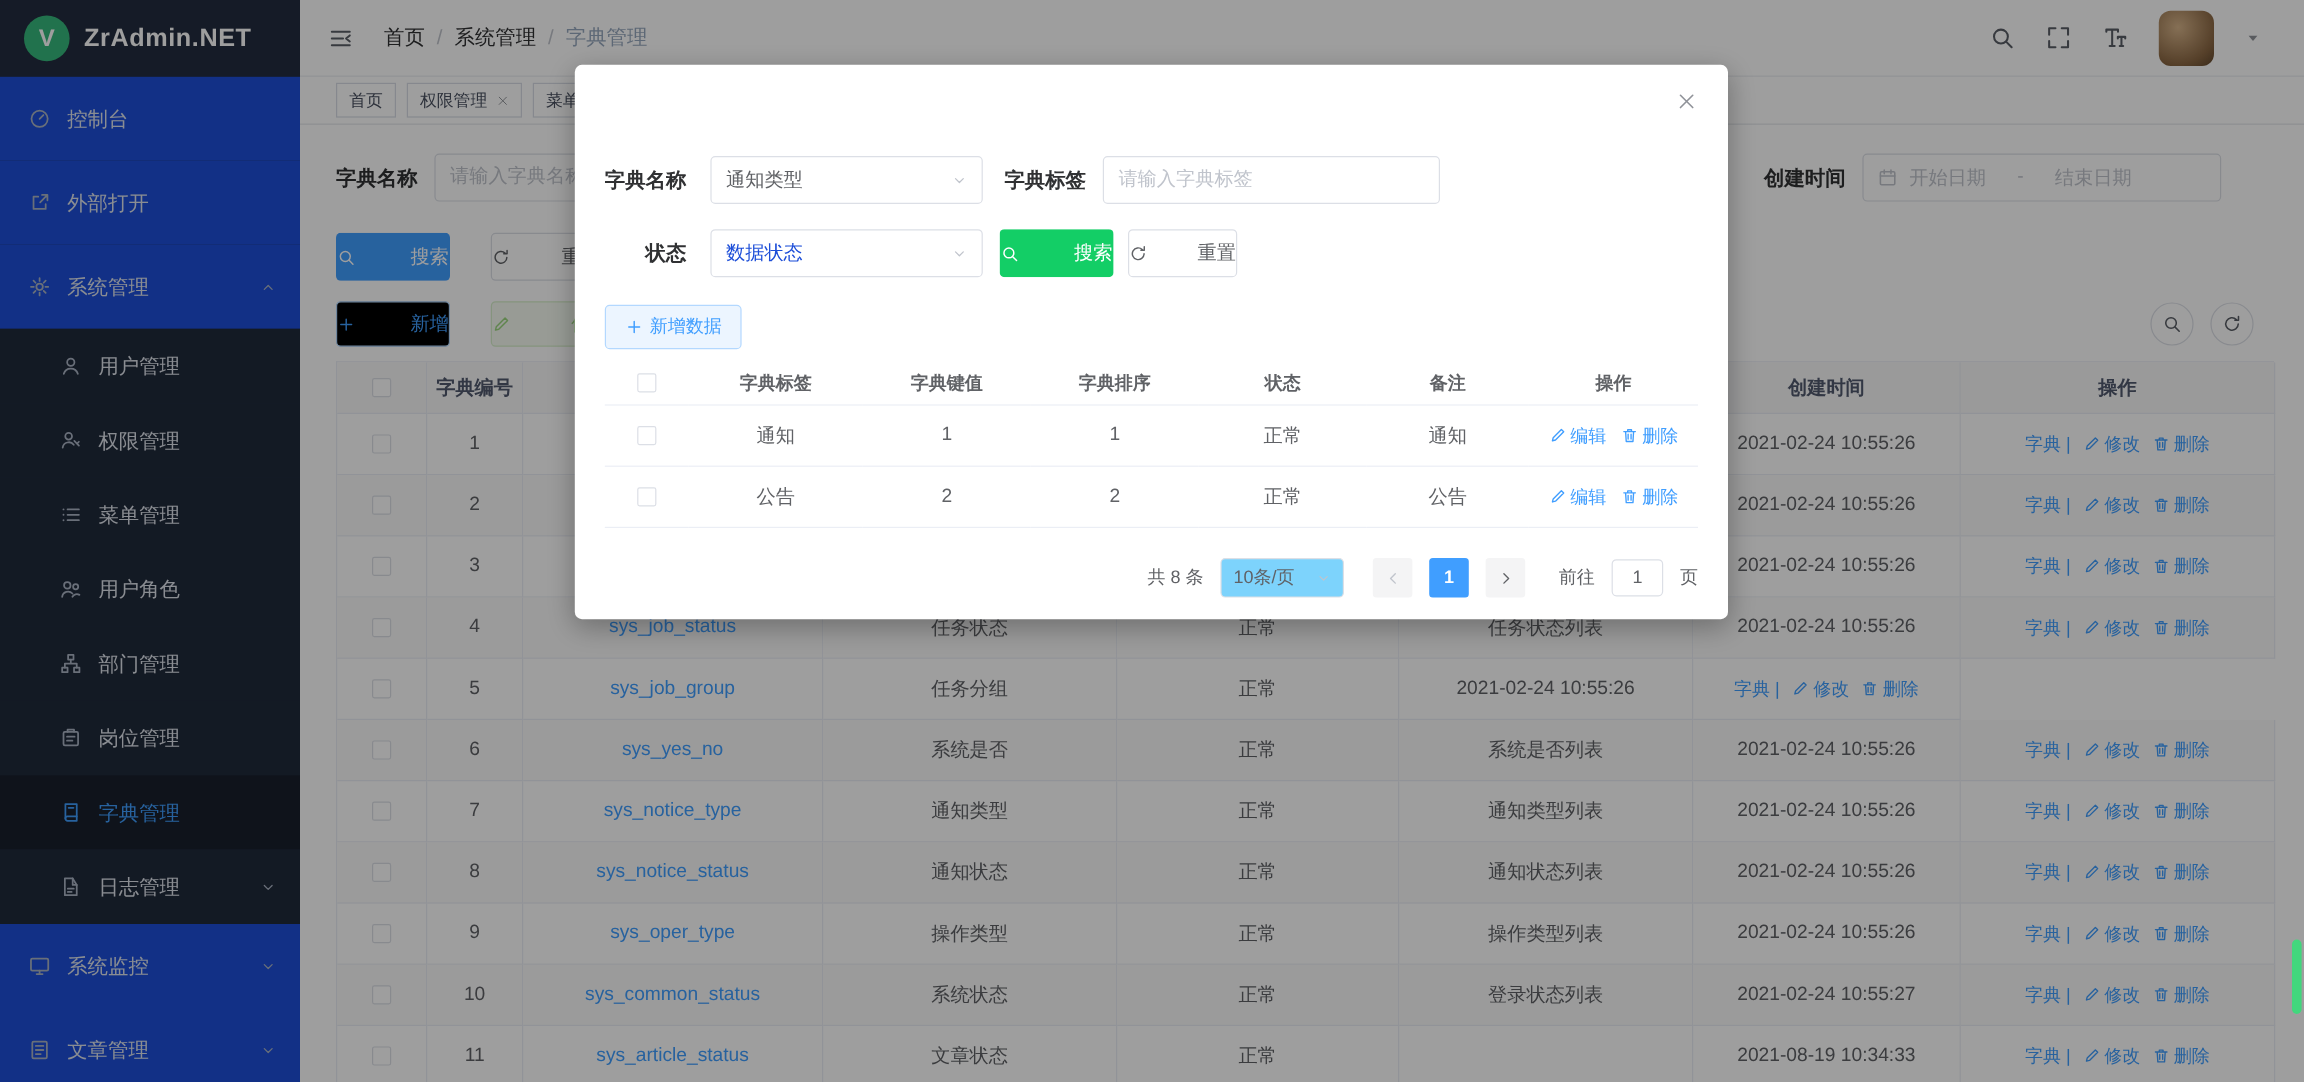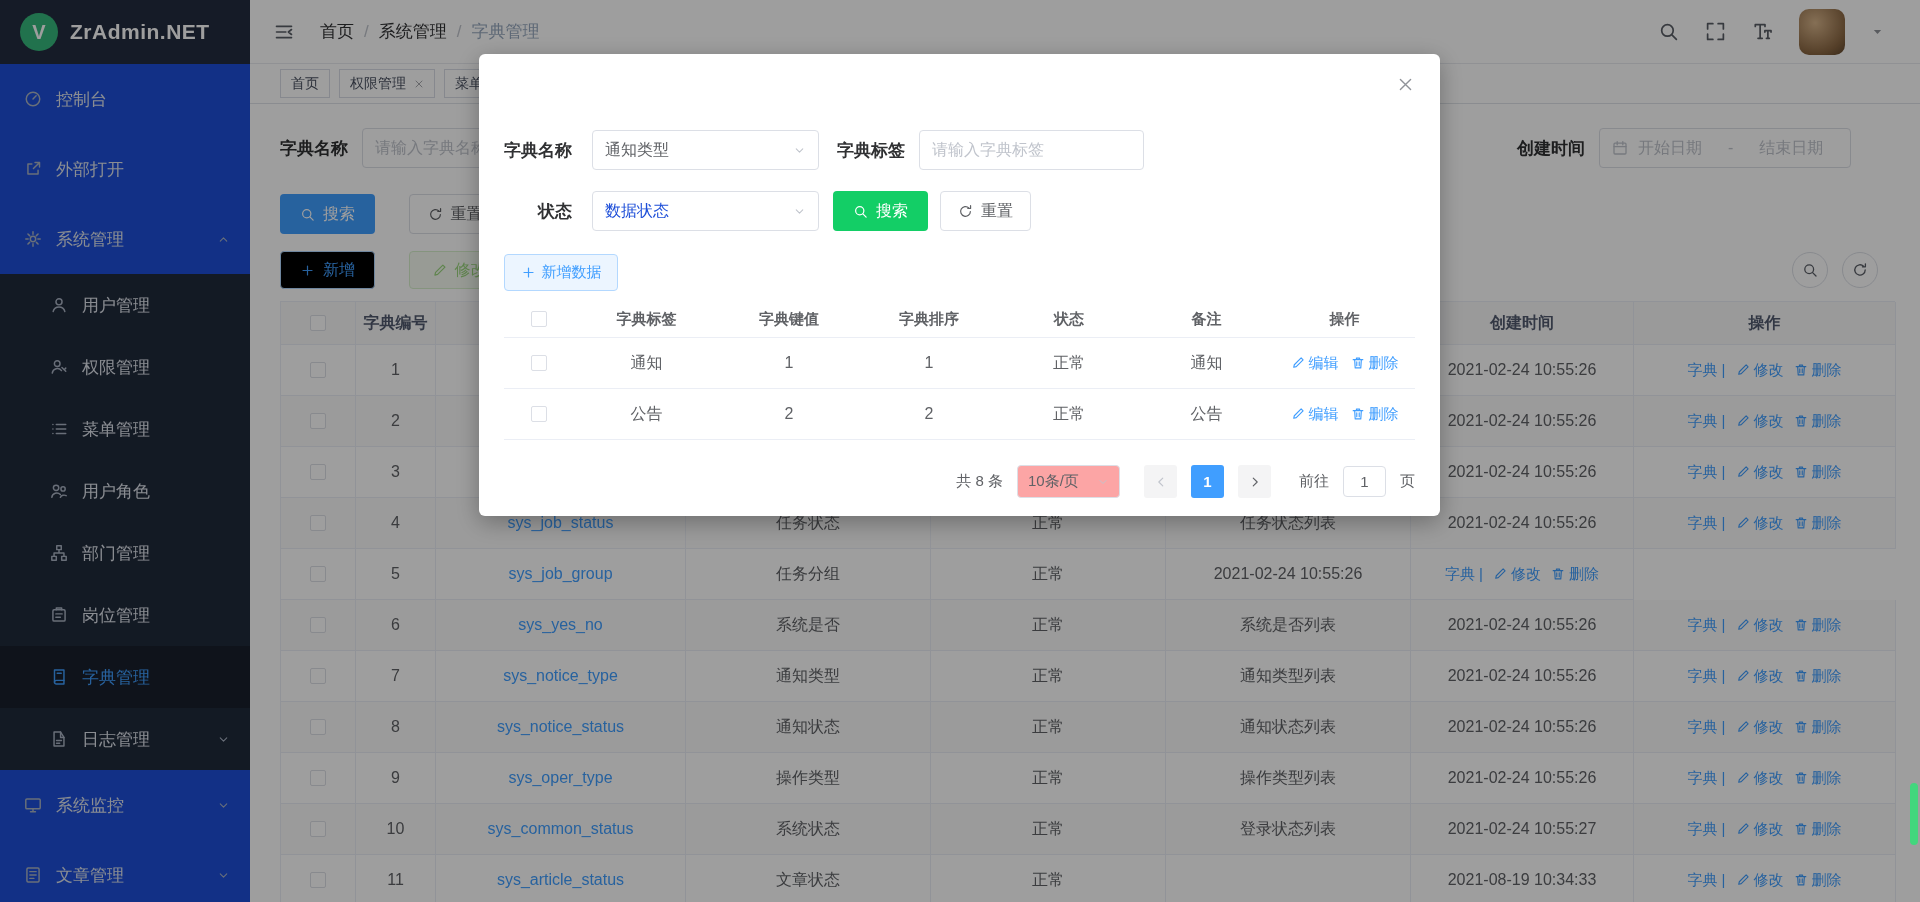--- a/index.html
+++ b/index.html
@@ -39,25 +39,25 @@
   .tabbar { height:40px; background:#fff; display:flex; align-items:center; padding-left:30px; gap:9px; border-bottom:1px solid #dfe3e8; }
   .tab { height:29px; display:inline-flex; align-items:center; gap:8px; padding:0 10px; border:1px solid #d8dce5; background:#fff; font-size:14px; color:#495060; cursor:pointer; }
   .tab-close { font-size:10px; color:#909399; display:inline-flex; }
 
   .content { position:relative; flex:1; background:#fff; overflow:hidden; }
   .f-label { font-size:17px; font-weight:bold; color:#303133; margin-right:14px; white-space:nowrap; }
   .f-input { width:242px; height:40px; border:1px solid #dcdfe6; border-radius:4px; padding:0 12px; font-size:16px; color:#606266; background:#fff; }
   input::placeholder { color:#c0c4cc; }
   .filter-row { position:absolute; left:30px; top:24px; display:flex; align-items:center; }
   .date-group { position:absolute; right:69px; top:24px; display:flex; align-items:center; }
-  .date-range { width:252px; height:40px; border:1px solid #dcdfe6; border-radius:4px; background:#fff; display:flex; align-items:center; padding:0 12px; gap:10px; font-size:16px; cursor:pointer; }
+  .date-range { width:299px; height:40px; border:1px solid #dcdfe6; border-radius:4px; background:#fff; display:flex; align-items:center; padding:0 12px; gap:10px; font-size:16px; cursor:pointer; }
   .date-range .ic { color:#c0c4cc; }
   .ph { color:#c0c4cc; } .ph.sep { margin:0 16px; }
 
-  .btn { display:inline-flex; align-items:center; justify-content:center; gap:8px; height:40px; border-radius:4px; font-size:16px; border:1px solid transparent; cursor:pointer; font-family:Liberation Mono, monospace; white-space:nowrap; }
+  .btn { display:inline-flex; align-items:center; justify-content:space-between; gap:8px; height:40px; border-radius:4px; font-size:16px; border:1px solid transparent; cursor:pointer; font-family:Liberation Mono, monospace; white-space:nowrap; }
   .btn .ic { font-size:15px; }
   .btn.primary { background:#409eff; color:#fff; width:95px; }
   .btn.default { background:#fff; border-color:#dcdfe6; color:#606266; width:92px; }
   .btn-row { position:absolute; left:30px; display:flex; gap:34px; }
   .btn-row.r1 { top:90px; }
   .btn-row.r2 { top:147px; }
   .btn.plain-primary { background:#000000; border-color:#b3d8ff; color:#409eff; width:95px; height:38px; }
   .btn.plain-success { background:#f0f9eb; border-color:#c2e7b0; color:#67c23a; width:100px; height:38px; opacity:.65; }
   .tool-icons { position:absolute; right:42px; top:148px; display:flex; gap:14px; }
   .circle-btn { width:36px; height:36px; border-radius:50%; border:1px solid #dcdfe6; background:#fff; color:#5a5e66; font-size:16px; display:flex; align-items:center; justify-content:center; cursor:pointer; }
@@ -78,33 +78,33 @@
   .overlay { position:fixed; inset:0; background:rgba(0,0,0,.38); z-index:60; }
   .dialog { position:fixed; left:479px; top:54px; width:961px; height:462px; background:#fff; border-radius:6px; box-shadow:0 6px 24px rgba(0,0,0,.3); z-index:100; font-size:16px; }
   .dialog-close { position:absolute; top:22px; right:26px; color:#909399; background:none; border:none; font-size:17px; cursor:pointer; display:flex; }
   .dlg-row { position:absolute; left:25px; display:flex; align-items:center; }
   .dlg-row.row1 { top:76px; } .dlg-row.row2 { top:137px; }
   .dlg-label { width:68px; text-align:right; font-weight:bold; font-size:17px; color:#303133; margin-right:20px; white-space:nowrap; }
   .dlg-label.mid { margin-left:18px; margin-right:14px; }
   .dlg-select { width:227px; height:40px; border:1px solid #dcdfe6; border-radius:4px; background:#fff; display:flex; align-items:center; justify-content:space-between; padding:0 12px; color:#606266; cursor:pointer; }
   .dlg-select .select-arrow { color:#c0c4cc; font-size:13px; }
   .dlg-select.is-placeholder .val { color:#1d4ed8; }
-  .dlg-input { width:225px; height:40px; border:1px solid #dcdfe6; border-radius:4px; padding:0 12px; font-size:16px; color:#606266; }
+  .dlg-input { width:281px; height:40px; border:1px solid #dcdfe6; border-radius:4px; padding:0 12px; font-size:16px; color:#606266; }
   .btn.green { background:#13ce66; color:#fff; width:95px; margin-left:14px; }
   .btn.dlg-reset { background:#fff; border-color:#dcdfe6; color:#606266; width:91px; margin-left:12px; }
   .btn-add { position:absolute; left:25px; top:200px; width:114px; height:37px; background:#ecf5ff; border:1px solid #b3d8ff; color:#409eff; border-radius:4px; font-size:15px; display:flex; align-items:center; justify-content:center; gap:6px; cursor:pointer; font-family:inherit; }
 
   #dlg-table { position:absolute; left:25px; top:247px; width:911px; font-size:16px; }
   .dt-row { display:grid; grid-template-columns:70px 145px 140px 140px 140px 135px 141px; }
   .dt-cell { display:flex; align-items:center; justify-content:center; height:51px; border-bottom:1px solid #ebeef5; color:#606266; white-space:nowrap; }
   .dt-head .dt-cell { height:37px; color:#606266; font-weight:bold; font-size:15px; }
   .dt-cell.dt-actions { gap:12px; font-size:15px; }
 
   .dlg-pagination { position:absolute; right:25px; top:411px; display:flex; align-items:center; gap:14px; font-size:15px; color:#606266; }
-  .pg-size { width:103px; height:33px; border:1px solid #dcdfe6; border-radius:4px; background:#fca5a5; display:flex; align-items:center; justify-content:space-between; padding:0 10px; cursor:pointer; }
+  .pg-size { width:103px; height:33px; border:1px solid #dcdfe6; border-radius:4px; background:#7dd3fc; display:flex; align-items:center; justify-content:space-between; padding:0 10px; cursor:pointer; }
   .pg-size .ic { color:#c0c4cc; font-size:12px; }
   .pg-btn { width:33px; height:33px; border:none; border-radius:3px; background:#f4f4f5; color:#606266; font-size:14px; display:flex; align-items:center; justify-content:center; cursor:pointer; }
   .pg-btn.prev { color:#c0c4cc; margin-left:10px; }
   .pg-btn.active { background:#409eff; color:#fff; font-weight:bold; font-size:15px; }
   .pg-goto { margin-left:14px; }
   .pg-input { width:43px; height:31px; border:1px solid #dcdfe6; border-radius:4px; text-align:center; font-size:15px; color:#606266; }
 
   .scroll-thumb { position:fixed; right:2px; top:783px; width:8px; height:62px; background:#42d77d; border-radius:4px; z-index:200; }
 </style>
 </head>

